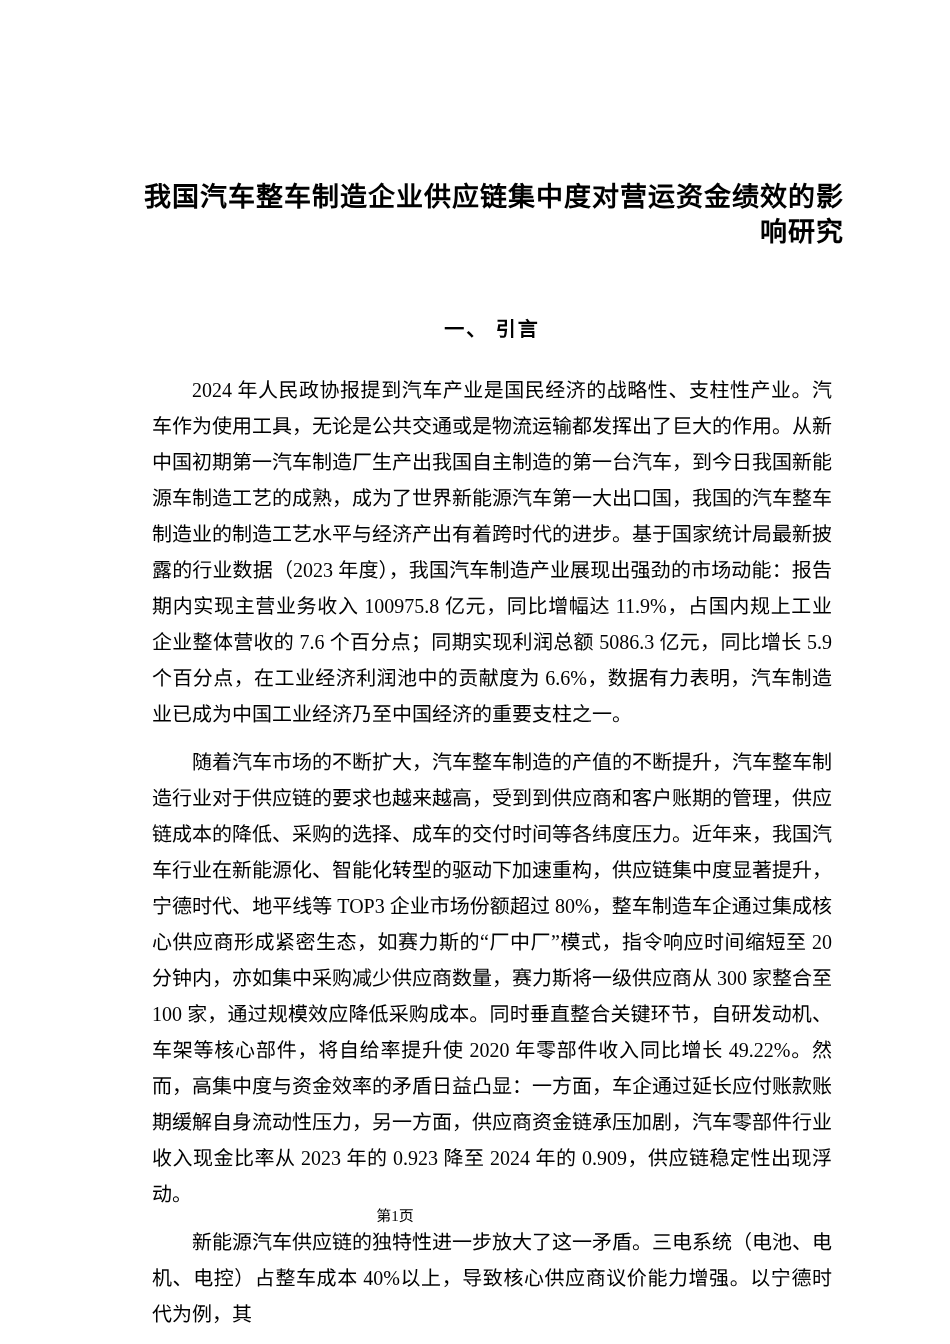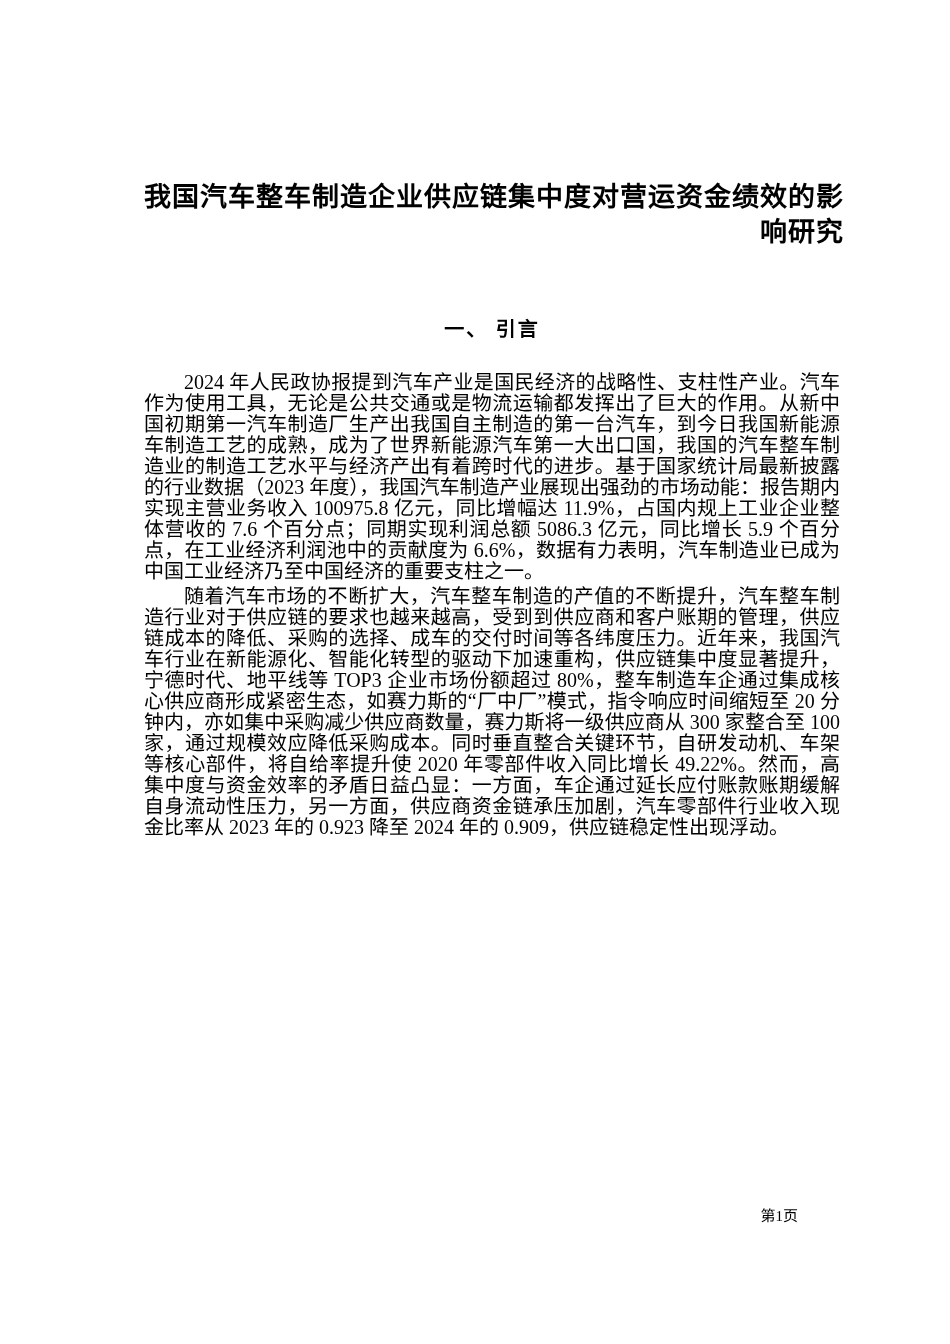--- a/index.html
+++ b/index.html
@@ -46,48 +46,49 @@
     font-weight: bold;
     line-height: 30px;
     margin: 24px 0 0 0;
     padding-left: 44px;
     text-align: left;
   }
   .body-text {
     margin-top: 26px;
   }
   .body-text p {
-    margin: 4px;
+    margin: 12px;
     font-size: 20px;
-    line-height: 21px;
+    line-height: 36px;
     text-align: justify;
     text-justify: inter-ideograph;
     text-indent: 2em;
     word-break: break-word;
   }
   .page-footer {
     position: absolute;
-    left: 8px;
+    left: 0;
     top: 1206px;
     width: 790px;
-    text-align: right;
+    text-align: center;
     font-size: 15px;
     line-height: 20px;
   }
 </style>
 </head>
 <body>
 
 <div class="page">
 
   <h1 class="doc-title">我国汽车整车制造企业供应链集中度对营运资金绩效的影响研究</h1>
 
   <h2 class="section-heading">一、 引言</h2>
 
 
   <div class="body-text">
     <p>2024 年人民政协报提到汽车产业是国民经济的战略性、支柱性产业。汽车作为使用工具，无论是公共交通或是物流运输都发挥出了巨大的作用。从新中国初期第一汽车制造厂生产出我国自主制造的第一台汽车，到今日我国新能源车制造工艺的成熟，成为了世界新能源汽车第一大出口国，我国的汽车整车制造业的制造工艺水平与经济产出有着跨时代的进步。基于国家统计局最新披露的行业数据（2023 年度），我国汽车制造产业展现出强劲的市场动能：报告期内实现主营业务收入 100975.8 亿元，同比增幅达 11.9%，占国内规上工业企业整体营收的 7.6 个百分点；同期实现利润总额 5086.3 亿元，同比增长 5.9 个百分点，在工业经济利润池中的贡献度为 6.6%，数据有力表明，汽车制造业已成为中国工业经济乃至中国经济的重要支柱之一。</p>
     <p>随着汽车市场的不断扩大，汽车整车制造的产值的不断提升，汽车整车制造行业对于供应链的要求也越来越高，受到到供应商和客户账期的管理，供应链成本的降低、采购的选择、成车的交付时间等各纬度压力。近年来，我国汽车行业在新能源化、智能化转型的驱动下加速重构，供应链集中度显著提升，宁德时代、地平线等 TOP3 企业市场份额超过 80%，整车制造车企通过集成核心供应商形成紧密生态，如赛力斯的“厂中厂”模式，指令响应时间缩短至 20 分钟内，亦如集中采购减少供应商数量，赛力斯将一级供应商从 300 家整合至 100 家，通过规模效应降低采购成本。同时垂直整合关键环节，自研发动机、车架等核心部件，将自给率提升使 2020 年零部件收入同比增长 49.22%。然而，高集中度与资金效率的矛盾日益凸显：一方面，车企通过延长应付账款账期缓解自身流动性压力，另一方面，供应商资金链承压加剧，汽车零部件行业收入现金比率从 2023 年的 0.923 降至 2024 年的 0.909，供应链稳定性出现浮动。</p>
+    <p>新能源汽车供应链的独特性进一步放大了这一矛盾。三电系统（电池、电机、电控）占整车成本 40%以上，导致核心供应商议价能力增强。以宁德时代为例，其</p>
   </div>
 
   <div class="page-footer">第1页</div>
 
 </div>
 
 </body></html>

